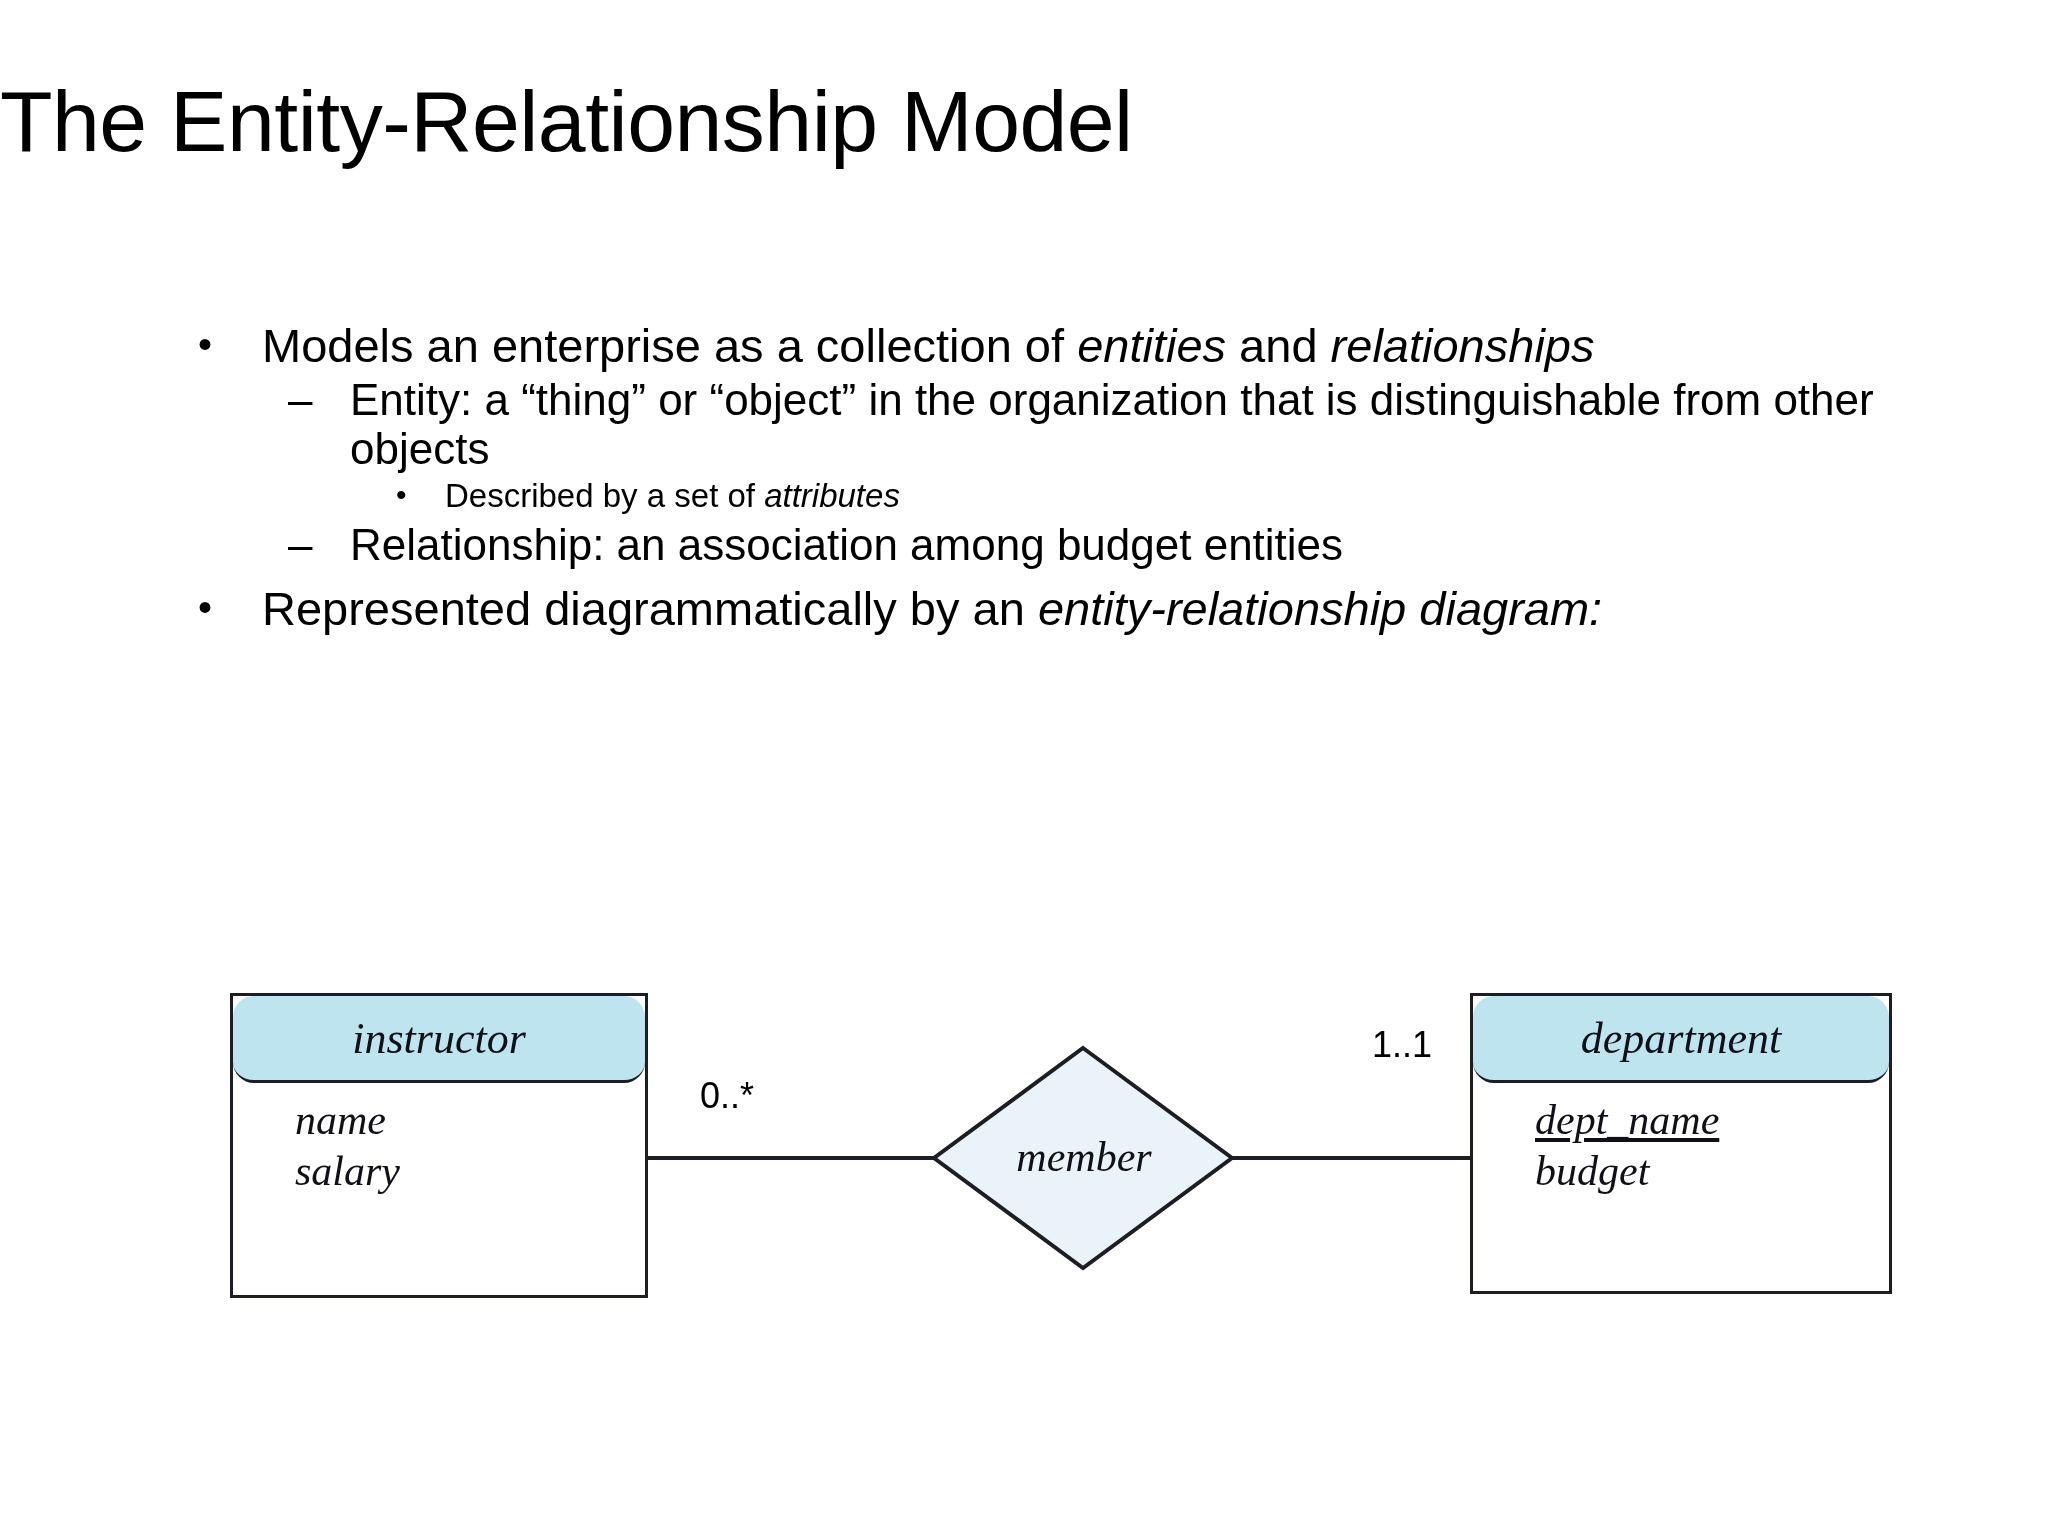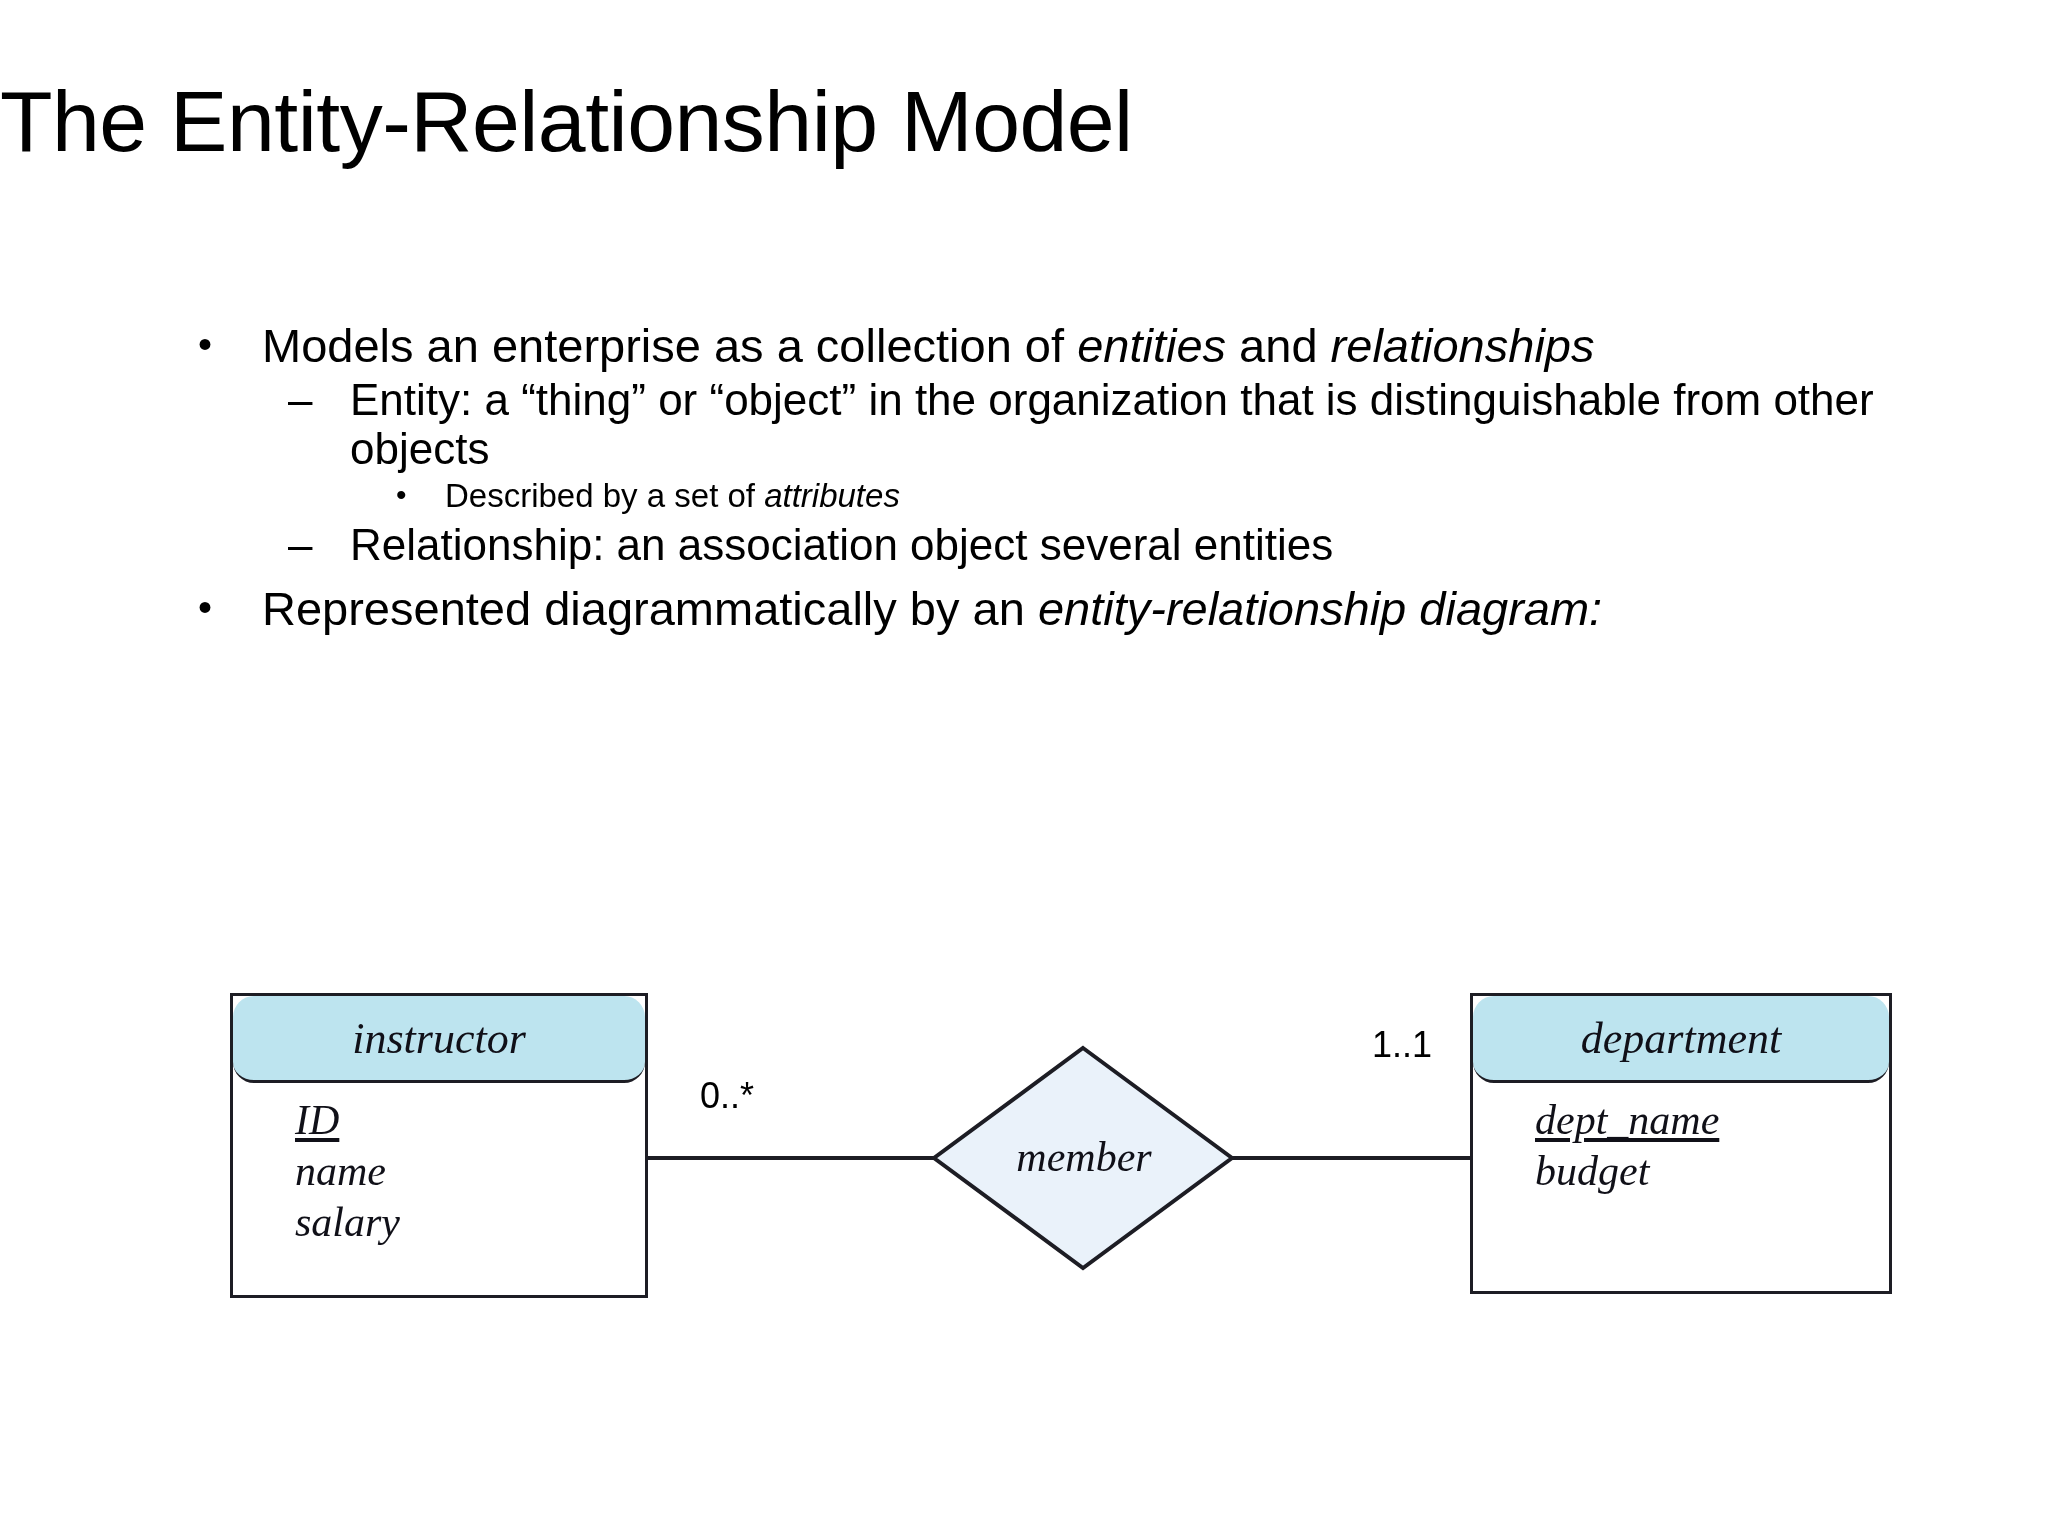--- a/index.html
+++ b/index.html
@@ -177,21 +177,21 @@
 
   <div class="bullet-row lvl3">
     <span class="marker">•</span>
     <span class="bullet-text">
       <span>Described by a set of </span><span class="it">attributes</span>
     </span>
   </div>
 
   <div class="bullet-row lvl2">
     <span class="marker">–</span>
-    <span class="bullet-text">Relationship: an association object several entities</span>
+    <span class="bullet-text">Relationship: an association among budget entities</span>
   </div>
 
   <div class="bullet-row lvl1 gap-before">
     <span class="marker">•</span>
     <span class="bullet-text">
       <span>Represented diagrammatically by an </span><span class="it">entity-relationship diagram:</span>
     </span>
   </div>
 
 </div>
@@ -208,21 +208,20 @@
 </div>
 
 <div class="rel-label" style="left:994px; top:1133px; width:180px; text-align:center;">member</div>
 
 <div class="card-label" style="left:700px; top:1075px;">0..*</div>
 <div class="card-label" style="left:1372px; top:1024px;">1..1</div>
 
 <div class="entity-box" style="left:230px; top:993px; width:418px; height:305px;">
   <div class="entity-header">instructor</div>
   <div class="entity-attrs">
-    <div><span class="attr-key">ID</span></div>
     <div>name</div>
     <div>salary</div>
   </div>
 </div>
 
 <div class="entity-box" style="left:1470px; top:993px; width:422px; height:301px;">
   <div class="entity-header">department</div>
   <div class="entity-attrs">
     <div><span class="attr-key">dept_name</span></div>
     <div>budget</div>

